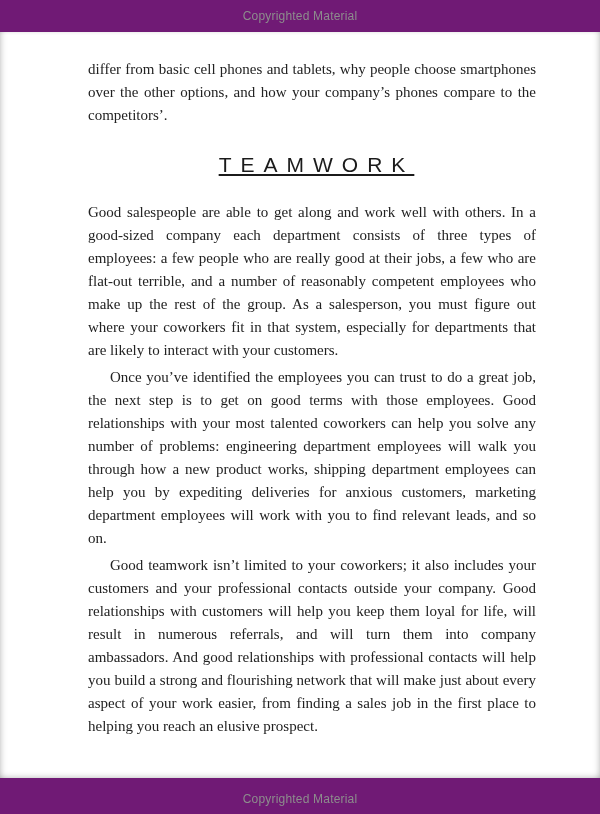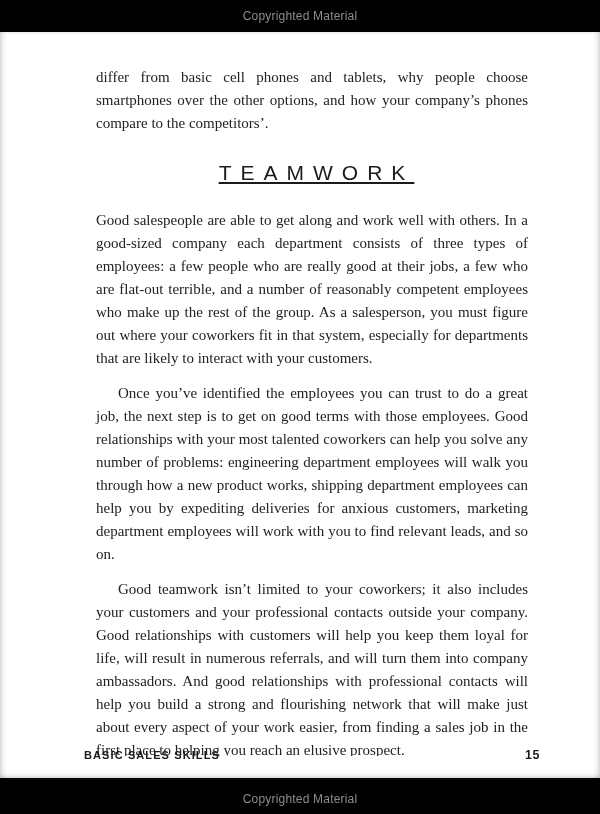--- a/index.html
+++ b/index.html
@@ -7,21 +7,21 @@
       padding: 0;
       background: #ffffff;
       width: 600px;
       height: 814px;
       overflow: hidden;
     }
     .canvas {
       position: relative;
       width: 600px;
       height: 814px;
-      background: #000000;
+      background: #701a75;
       font-family: "Liberation Serif", serif;
     }
     .watermark {
       position: absolute;
       left: 0;
       width: 100%;
       text-align: center;
       font-family: "Liberation Sans", sans-serif;
       font-size: 12px;
       color: #8d8d8d;
@@ -44,21 +44,21 @@
     }
     .content {
       position: absolute;
       top: 22px;
       left: 84px;
       right: 60px;
       max-height: 702px;
       overflow: hidden;
     }
     .body-text {
-      margin: 12px;
+      margin: 4px;
       font-family: "Liberation Serif", serif;
       font-size: 15px;
       line-height: 23px;
       color: #222222;
       text-align: justify;
       hyphens: auto;
       -webkit-hyphens: auto;
     }
     .body-text.indent { text-indent: 22px; }
     .chapter-heading {
@@ -109,22 +109,18 @@
       <h1 class="chapter-heading">TEAMWORK</h1>
 
       <p class="body-text">Good salespeople are able to get along and work well with others. In a good-sized company each department consists of three types of employees: a few people who are really good at their jobs, a few who are flat-out terrible, and a number of reasonably competent employees who make up the rest of the group. As a salesperson, you must figure out where your coworkers fit in that system, especially for departments that are likely to interact with your customers.</p>
 
       <p class="body-text indent">Once you’ve identified the employees you can trust to do a great job, the next step is to get on good terms with those employees. Good relationships with your most talented coworkers can help you solve any number of problems: engineering department employees will walk you through how a new product works, shipping department employees can help you by expediting deliveries for anxious customers, marketing department employees will work with you to find relevant leads, and so on.</p>
 
       <p class="body-text indent">Good teamwork isn’t limited to your coworkers; it also includes your customers and your professional contacts outside your company. Good relationships with customers will help you keep them loyal for life, will result in numerous referrals, and will turn them into company ambassadors. And good relationships with professional contacts will help you build a strong and flourishing network that will make just about every aspect of your work easier, from finding a sales job in the first place to helping you reach an elusive prospect.</p>
 
     </div>
 
-    <div class="footer">
-      <span class="footer-section">BASIC SALES SKILLS</span>
-      <span class="footer-page">15</span>
-    </div>
 
   </div>
 
   <div class="watermark bottom">Copyrighted Material</div>
 
 </div>
 
 </body></html>

